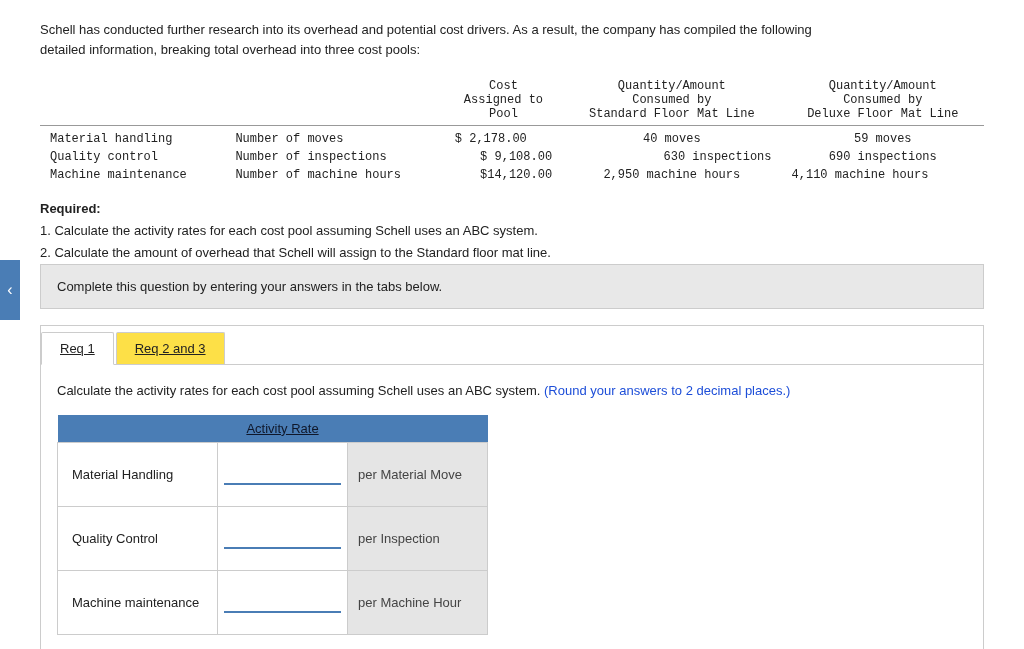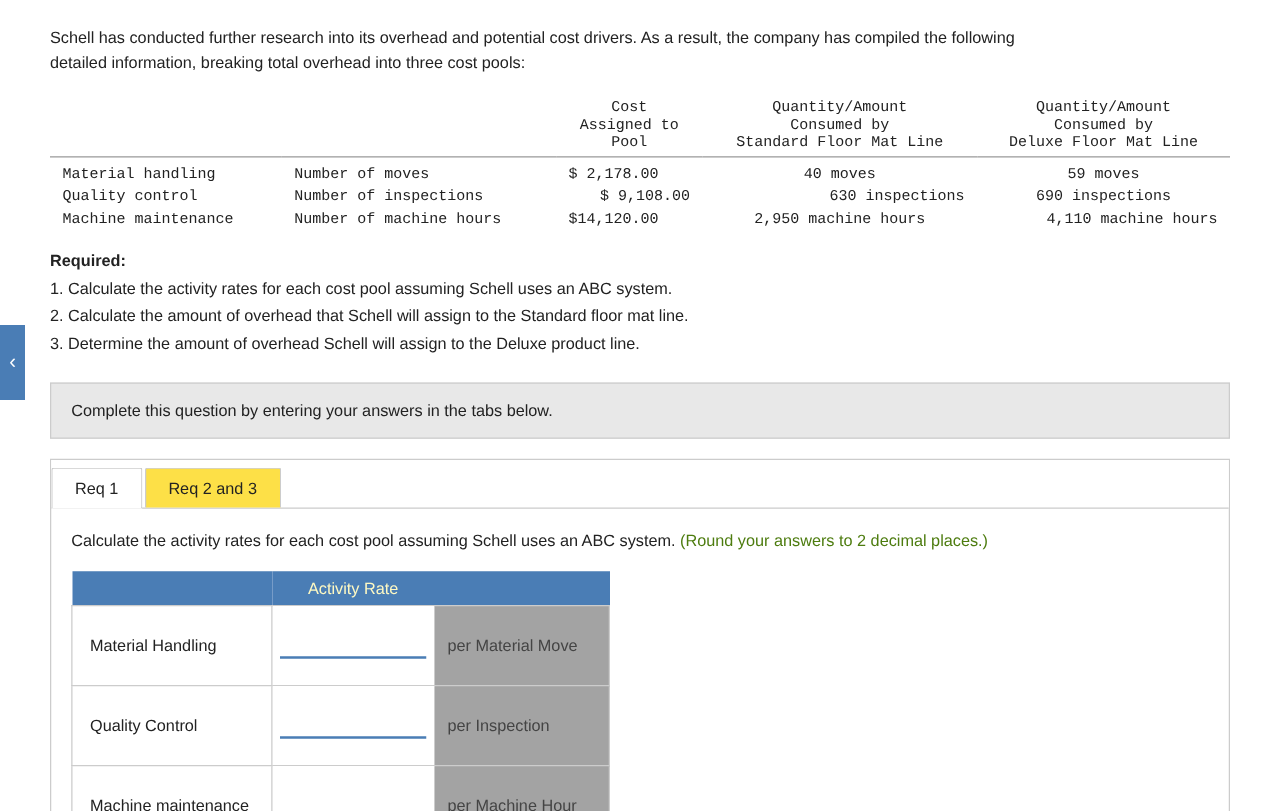--- a/index.html
+++ b/index.html
@@ -41,21 +41,20 @@
     }
     .col-header-group {
       text-align: center;
     }
     .divider-row td {
       border-top: 1px solid #aaa;
       padding: 0;
       height: 4px;
     }
     .required-section {
-      margin-bottom: 20px;
       font-size: 13px;
       line-height: 1.7;
     }
     .required-section .req-title {
       font-weight: bold;
     }
     .complete-box {
       background: #e8e8e8;
       border: 1px solid #ccc;
       padding: 14px 16px;
@@ -64,20 +63,21 @@
       font-weight: normal;
     }
     .tabs-container {
       border: 1px solid #ccc;
       background: #fff;
     }
     .tabs-header {
       display: flex;
       border-bottom: 1px solid #ccc;
       background: #fff;
+      text-decoration: underline;
     }
     .tab {
       padding: 8px 18px;
       cursor: pointer;
       border: 1px solid #ccc;
       border-bottom: none;
       background: #fde047;
       font-size: 13px;
       margin-right: 2px;
       margin-top: 6px;
@@ -92,29 +92,30 @@
     .tab-content {
       padding: 16px;
     }
     .tab-instruction {
       font-size: 13px;
       line-height: 1.5;
       margin-bottom: 14px;
       color: #222;
     }
     .tab-instruction .orange {
-      color: #4d7c0f;
+      color: #1d4ed8;
     }
     .activity-table {
       border-collapse: collapse;
       font-size: 13px;
     }
     .activity-table thead tr {
       background: #4a7db5;
-      color: #fef9c3;
+      color: #0f172a;
+      text-decoration: underline;
     }
     .activity-table thead td {
       padding: 6px 14px;
       text-align: center;
       font-weight: normal;
     }
     .activity-table tbody tr {
       border-bottom: 1px solid #ccc;
     }
     .activity-table tbody td {
@@ -125,21 +126,21 @@
       background: #fff;
       min-width: 160px;
     }
     .activity-table tbody td.input-cell {
       background: #fff;
       padding: 4px 6px;
       width: 130px;
       position: relative;
     }
     .activity-table tbody td.unit-cell {
-      background: #a3a3a3;
+      background: #e5e5e5;
       color: #444;
       padding: 24px 10px;
       min-width: 140px;
     }
     .input-cell input {
       width: 100%;
       border: none;
       outline: none;
       border-bottom: 2px solid #4a7db5;
       font-size: 13px;
@@ -225,33 +226,32 @@
         <tr>
       <td>Quality control</td>
       <td>Number of inspections</td>
       <td style="text-align:right">$ 9,108.00</td>
       <td style="text-align:right">630 inspections</td>
       <td style="text-align:center">690 inspections</td>
     </tr>
         <tr>
       <td>Machine maintenance</td>
       <td>Number of machine hours</td>
-      <td style="text-align:left">$14,120.00</td>
+      <td style="text-align:right">$14,120.00</td>
       <td style="text-align:center">2,950 machine hours</td>
-      <td style="text-align:right">4,110 machine hours</td>
+      <td style="text-align:left">4,110 machine hours</td>
     </tr>
       </tbody>
   </table>
 </div>
 
 <div class="required-section">
   <span class="req-title">Required:</span><br>
   <span id="req1-text">1. Calculate the activity rates for each cost pool assuming Schell uses an ABC system.</span><br>
   <span id="req2-text">2. Calculate the amount of overhead that Schell will assign to the Standard floor mat line.</span><br>
-  <span id="req3-text">3. Determine the amount of overhead Schell will assign to the Deluxe product line.</span>
 </div>
 
 <div class="complete-box">
   <span>Complete this question by entering your answers in the tabs below.</span>
 </div>
 
 <div class="tabs-container">
   <div class="tabs-header">
     <div class="tab active">Req 1</div>
     <div class="tab">Req 2 and 3</div>

